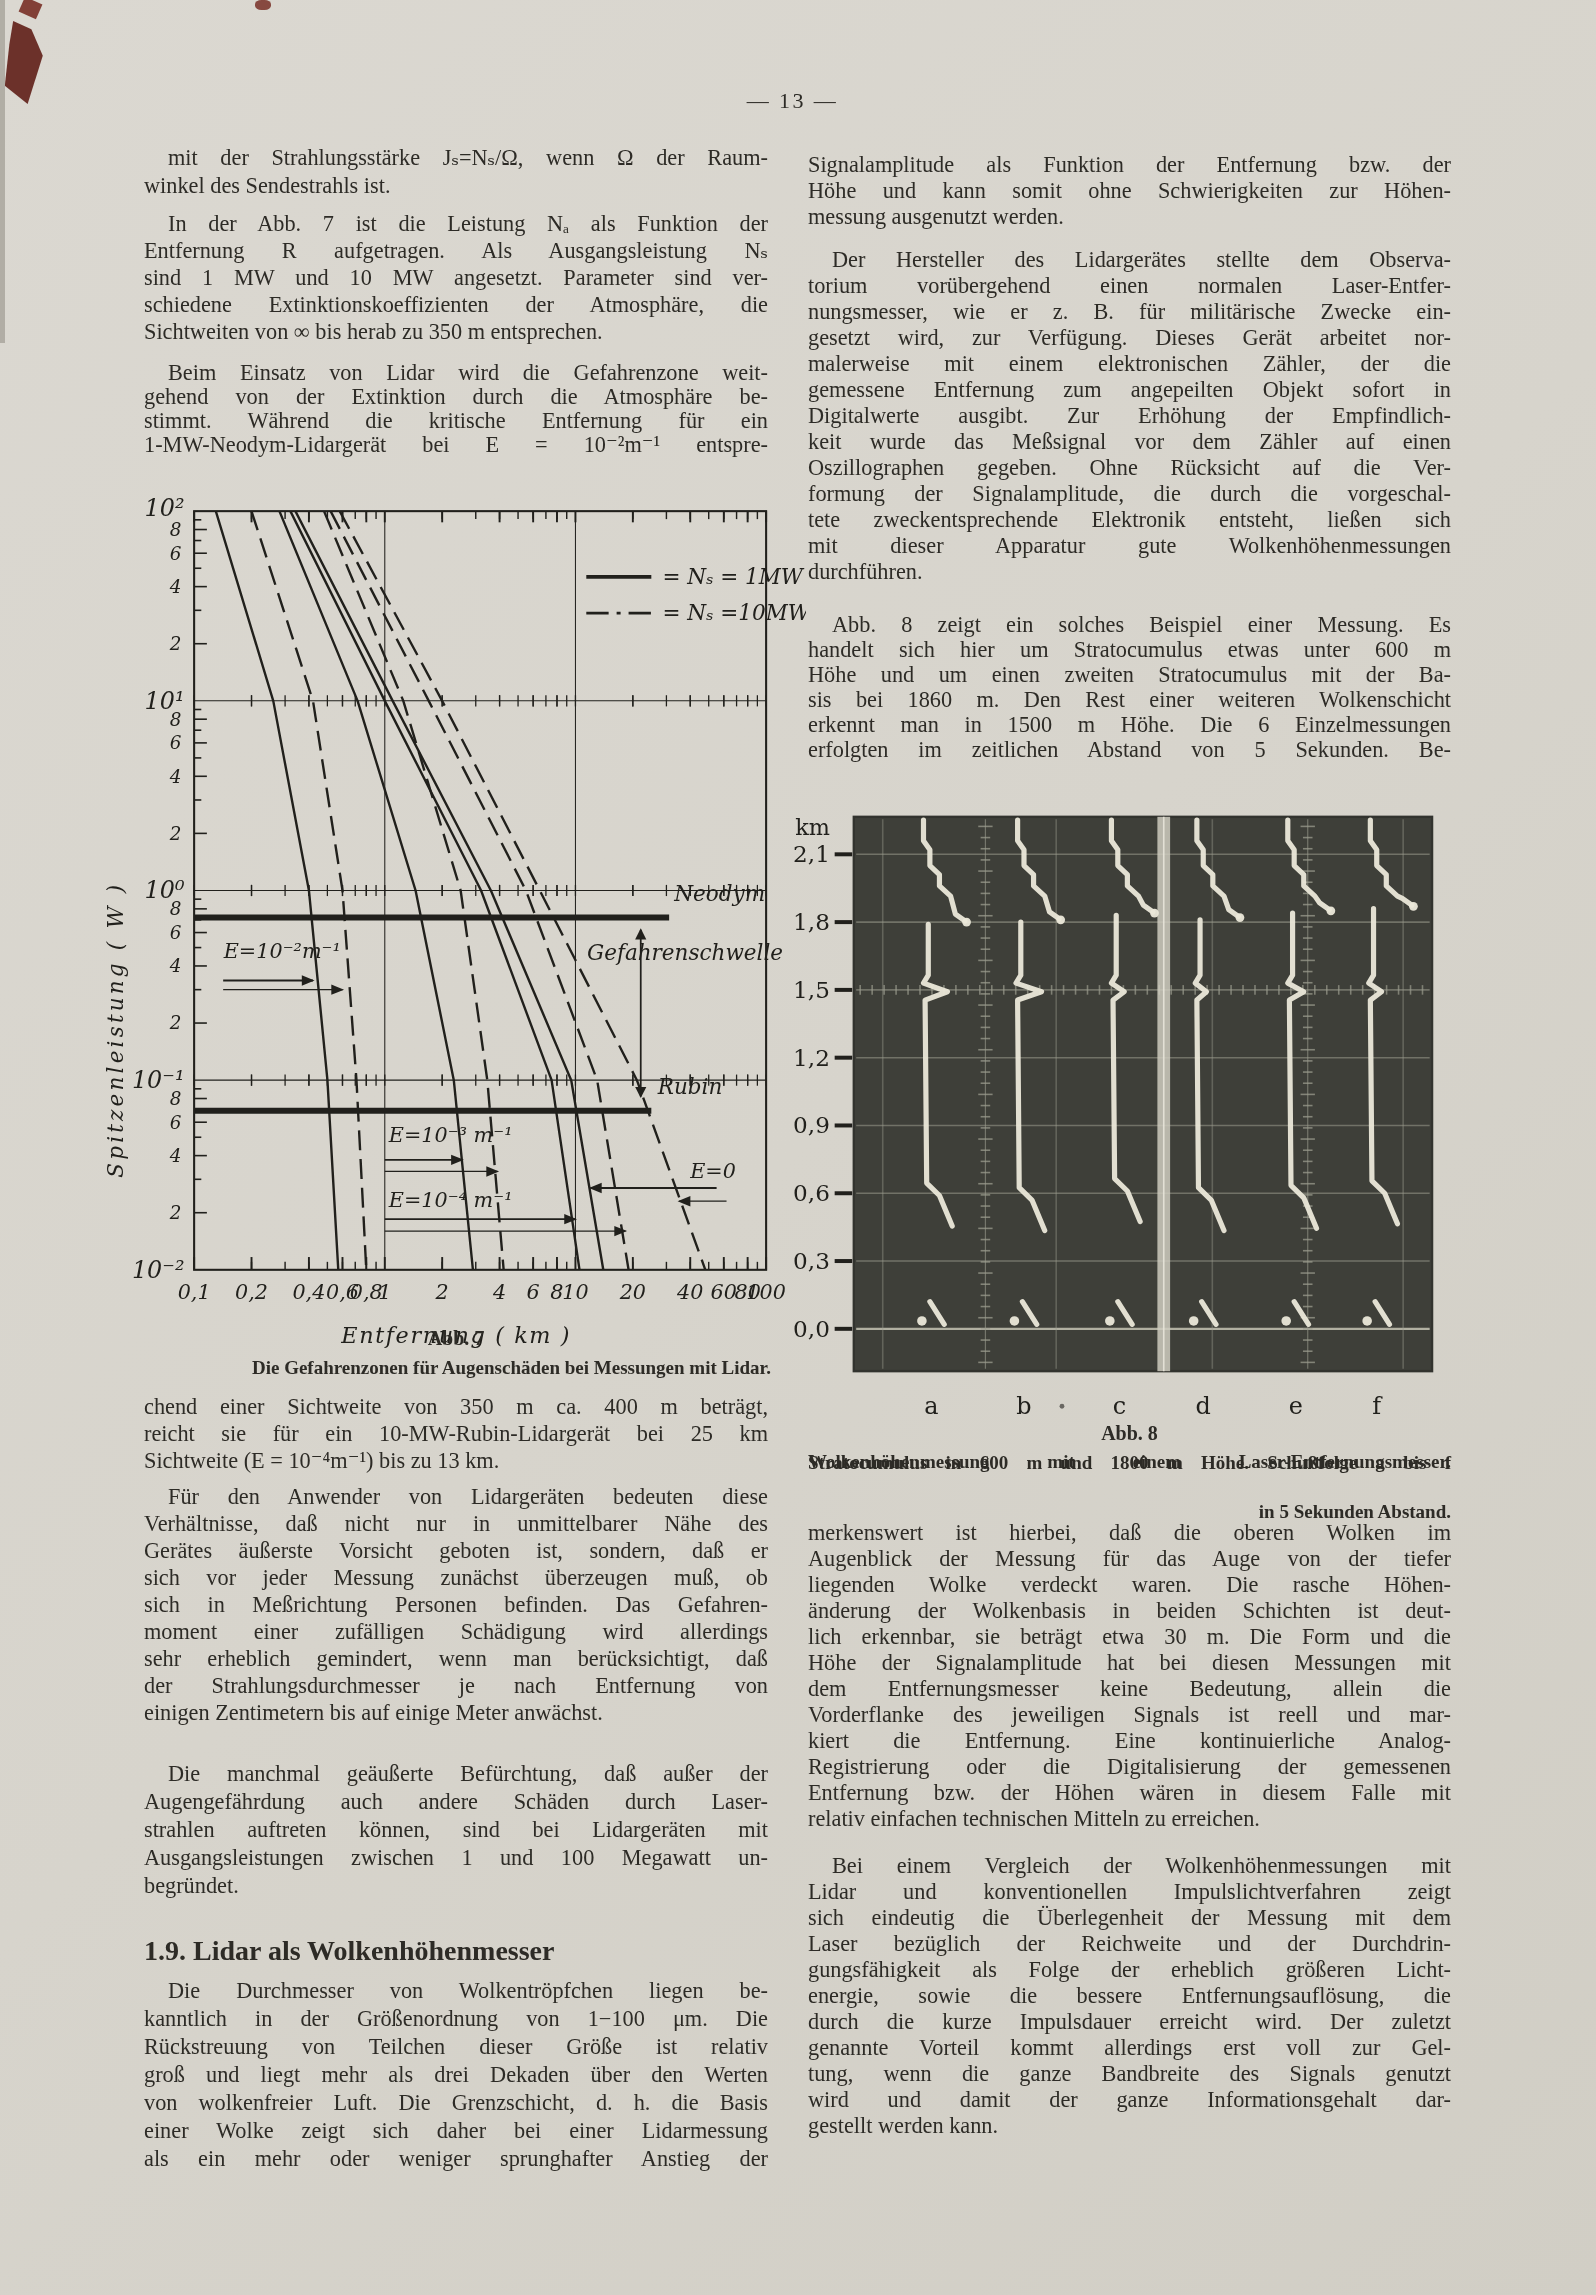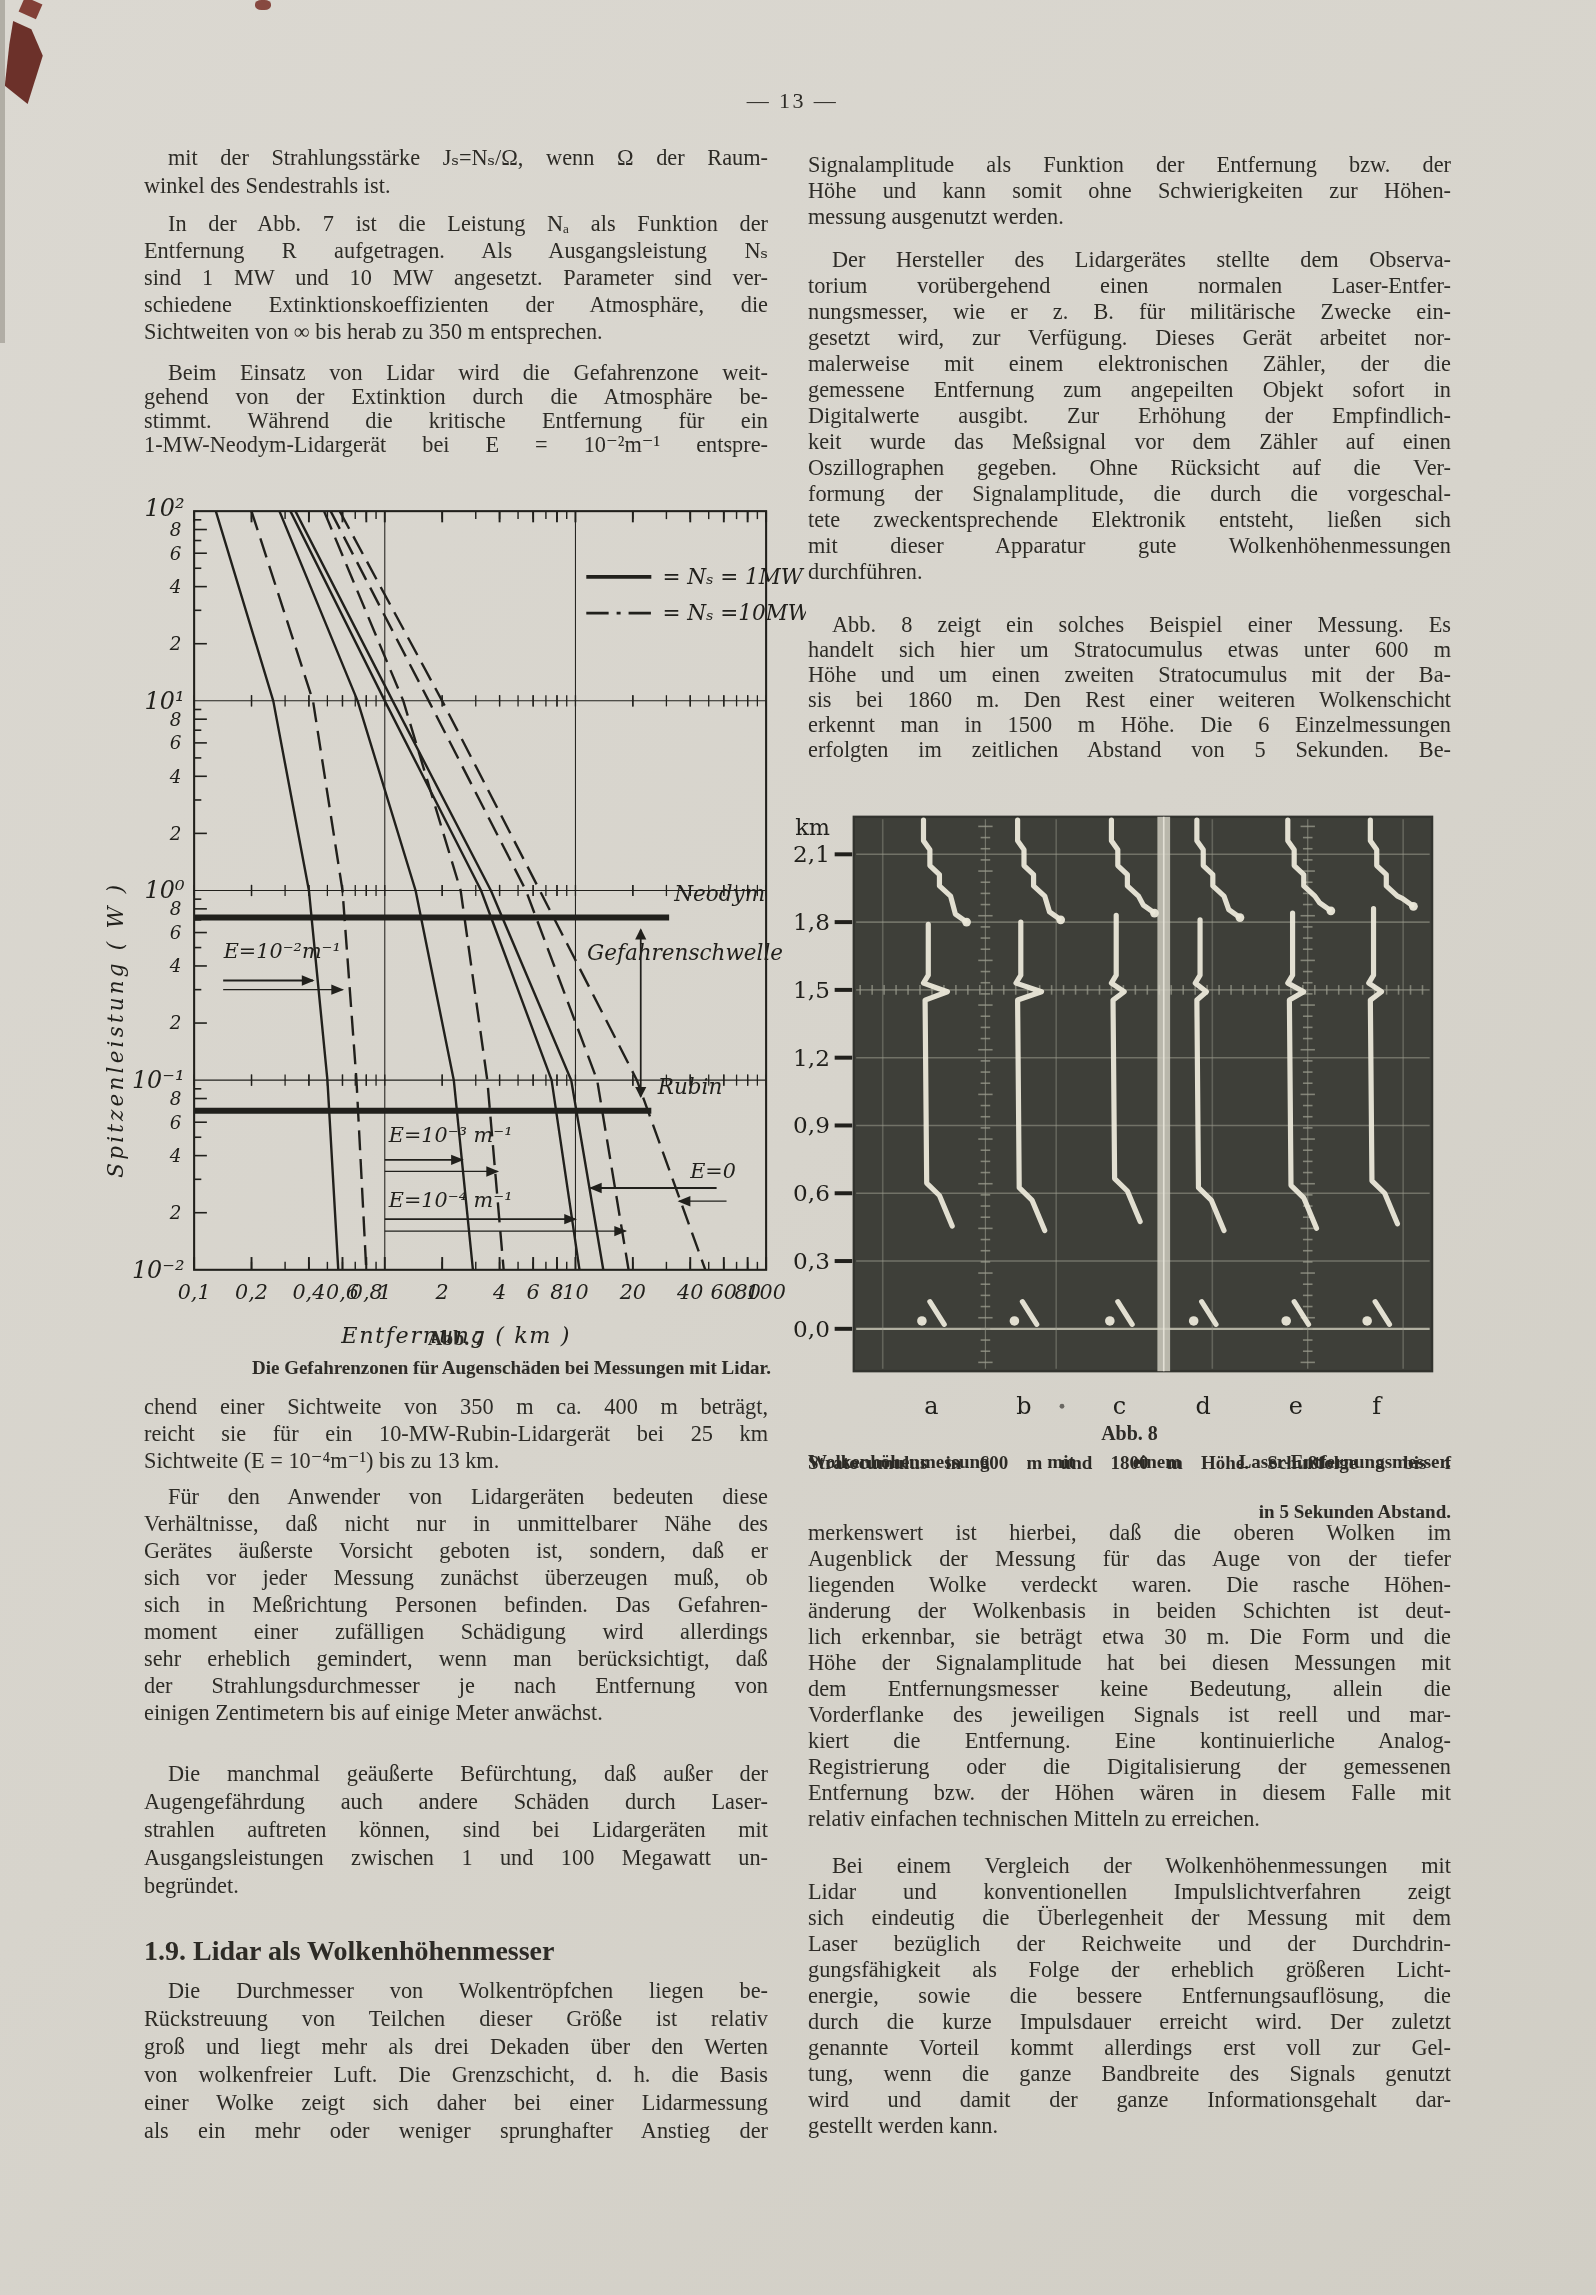--- a/index.html
+++ b/index.html
@@ -396,20 +396,21 @@
   <div class="blk ind" style="left:144px;top:1760px;width:624px;line-height:28px">
       <div class="ln">Die manchmal geäußerte Befürchtung, daß außer der</div>
       <div class="ln">Augengefährdung auch andere Schäden durch Laser-</div>
       <div class="ln">strahlen auftreten können, sind bei Lidargeräten mit</div>
       <div class="ln">Ausgangsleistungen zwischen 1 und 100 Megawatt un-</div>
       <div class="ln last">begründet.</div>
     </div>
   <div class="blk heading" style="left:144px;top:1935px;width:624px">1.9. Lidar als Wolkenhöhenmesser</div>
   <div class="blk ind" style="left:144px;top:1977px;width:624px;line-height:28px">
       <div class="ln">Die Durchmesser von Wolkentröpfchen liegen be-</div>
+      <div class="ln">kanntlich in der Größenordnung von 1−100 μm. Die</div>
       <div class="ln">Rückstreuung von Teilchen dieser Größe ist relativ</div>
       <div class="ln">groß und liegt mehr als drei Dekaden über den Werten</div>
       <div class="ln">von wolkenfreier Luft. Die Grenzschicht, d. h. die Basis</div>
       <div class="ln">einer Wolke zeigt sich daher bei einer Lidarmessung</div>
       <div class="ln">als ein mehr oder weniger sprunghafter Anstieg der</div>
     </div>
 
   <div class="blk" style="left:808px;top:152px;width:643px;line-height:26px">
       <div class="ln">Signalamplitude als Funktion der Entfernung bzw. der</div>
       <div class="ln">Höhe und kann somit ohne Schwierigkeiten zur Höhen-</div>

